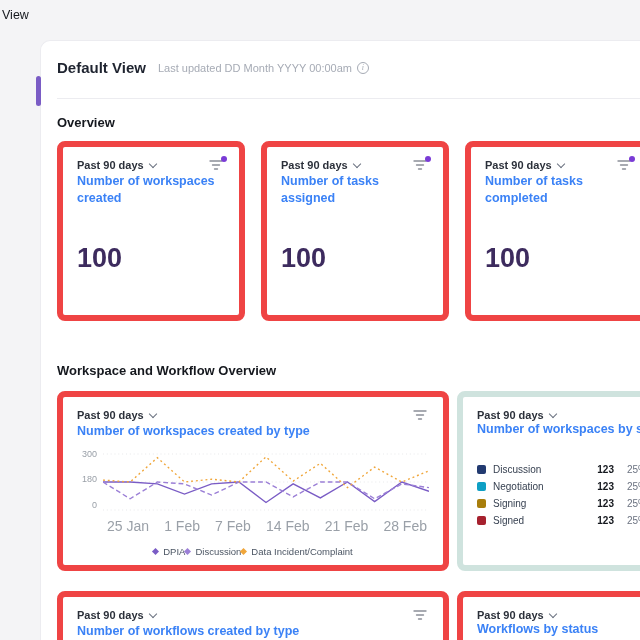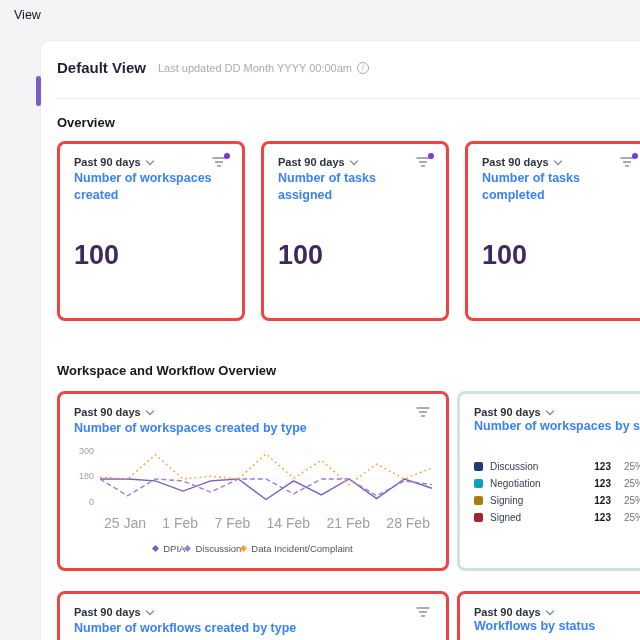--- a/index.html
+++ b/index.html
@@ -3,40 +3,40 @@
 <meta charset="utf-8">
 <style>
   * { margin:0; padding:0; box-sizing:border-box; }
   html,body { width:640px; height:640px; }
   body {
     position:relative; overflow:hidden;
     background:#f4f4f6;
     font-family:"Liberation Sans", sans-serif;
     color:#1f2430;
   }
-  .top-label { position:absolute; left:14px; top:8px; font-size:12.5px; font-weight:500; color:#15181e; }
+  .top-label { position:absolute; left:2px; top:8px; font-size:12.5px; font-weight:500; color:#15181e; }
   .active-indicator { position:absolute; left:36px; top:76px; width:5px; height:30px; border-radius:3px; background:#7a5cc5; z-index:5; }
   .main {
     position:absolute; left:40px; top:40px; width:600px; height:600px;
     background:#ffffff; border-top-left-radius:10px;
     border-left:1px solid #ececf0; border-top:1px solid #ececf0;
     overflow:hidden;
   }
   .header-row { position:absolute; left:16px; top:18px; display:flex; align-items:center; gap:12px; }
   .page-title { font-size:15px; font-weight:700; color:#1f2430; }
   .meta { font-size:11px; color:#a6abb5; display:flex; align-items:center; gap:5px; }
   .info-circle {
     width:12px; height:12px; border:1px solid #a6abb5; border-radius:50%;
     font-size:8px; color:#a6abb5; display:inline-flex; align-items:center; justify-content:center;
     font-style:italic; font-family:"Liberation Serif", serif;
   }
   .divider { position:absolute; left:16px; right:0; top:57px; height:1px; background:#ececf0; }
   .section-heading { position:absolute; left:16px; font-size:13px; font-weight:700; color:#15181e; }
   .card {
-    position:absolute; background:#fff; border:3px solid #ef4444; border-radius:8px;
+    position:absolute; background:#fff; border:6px solid #ef4444; border-radius:8px;
     padding:12px 14px;
   }
   .card.teal-border { border-color:#cfe3de; }
   .period-row { display:flex; align-items:flex-start; justify-content:space-between; }
   .period { display:flex; align-items:center; gap:6px; font-size:11px; font-weight:600; color:#2b303a; cursor:pointer; }
   .chevron { width:6px; height:6px; border-right:1.5px solid #6b7280; border-bottom:1.5px solid #6b7280; transform:rotate(45deg); margin-top:-3px; }
   .filter-wrap { position:relative; width:16px; height:14px; cursor:pointer; }
   .filter-svg { display:block; }
   .filter-dot { position:absolute; right:-2px; top:-3px; width:6px; height:6px; border-radius:50%; background:#7a3bd6; }
   .card-title { margin-top:0; font-size:12.5px; font-weight:700; color:#3b82f6; line-height:1.35; }

